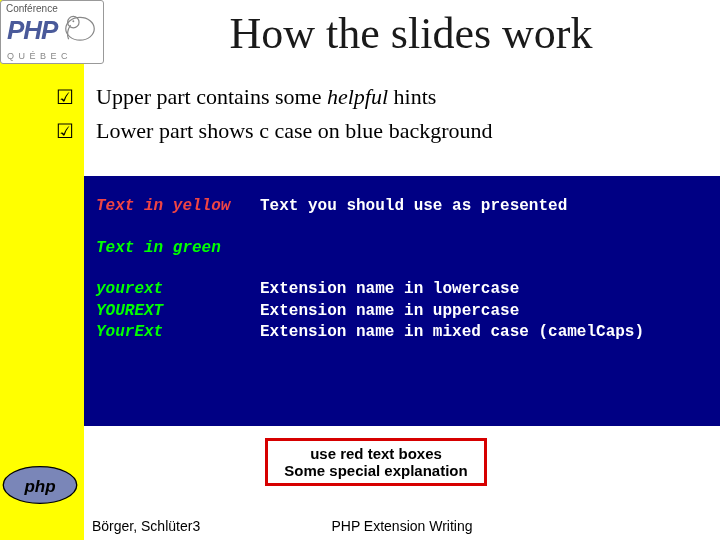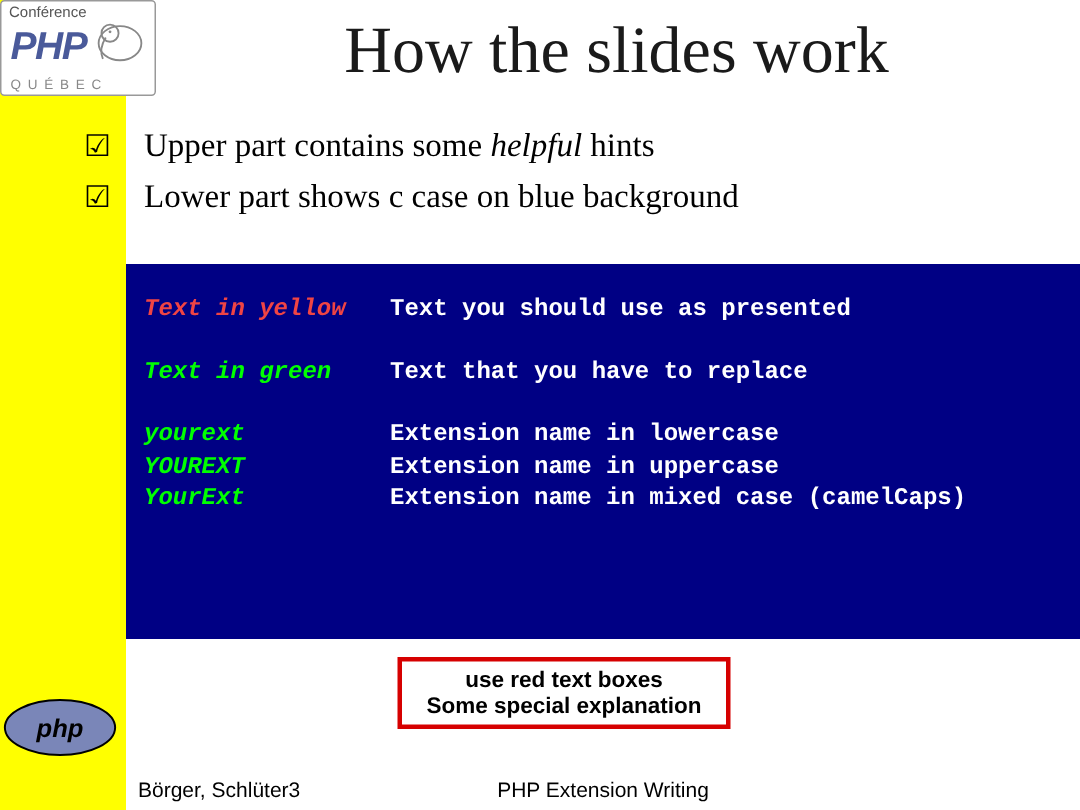--- a/index.html
+++ b/index.html
@@ -176,21 +176,20 @@
 </div>
 
 <div class="codebox">
   <div class="pair">
     <span class="col1 yellow">Text in yellow</span>
     <span class="col2 white">Text you should use as presented</span>
   </div>
   <div class="gap"></div>
   <div class="pair">
     <span class="col1 green">Text in green</span>
-    <span class="col2 white">Text that you have to replace</span>
   </div>
   <div class="gap"></div>
   <div class="pair">
     <span class="col1 green">yourext</span>
     <span class="col2 white">Extension name in lowercase</span>
   </div>
   <div class="pair">
     <span class="col1 green">YOUREXT</span>
     <span class="col2 white">Extension name in uppercase</span>
   </div>

